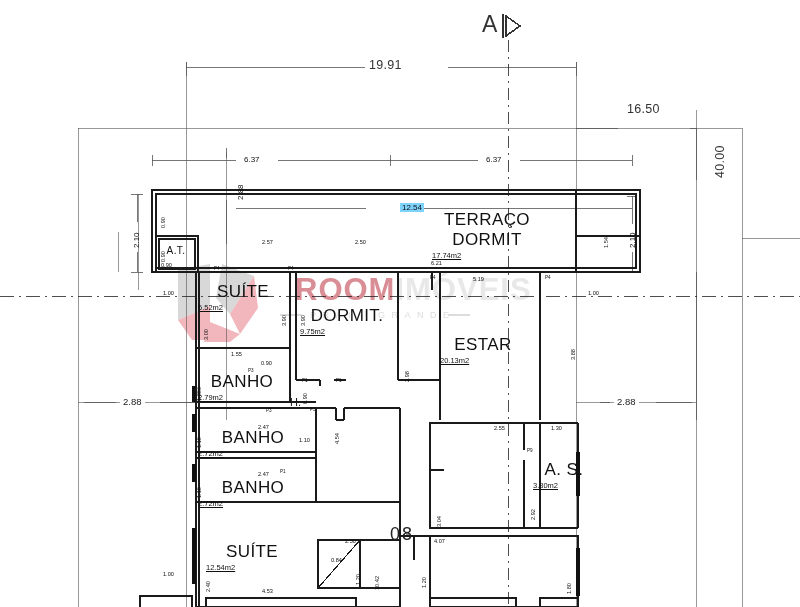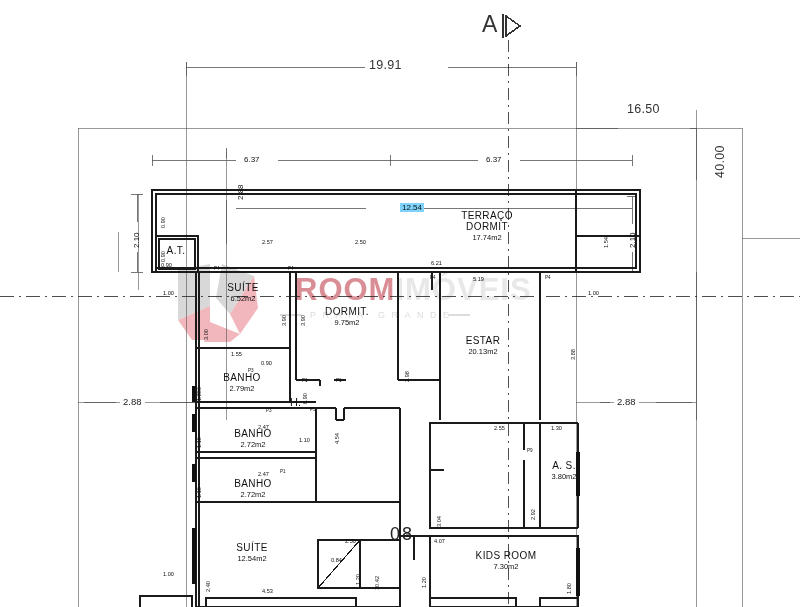--- a/index.html
+++ b/index.html
@@ -1,21 +1,21 @@
 <!DOCTYPE html>
 <html><head>
 <meta charset="utf-8">
 <style>
   html,body{margin:0;padding:0;background:#ffffff;}
   body{width:800px;height:607px;overflow:hidden;
        font-family:"Liberation Sans","DejaVu Sans",sans-serif;color:#1a1a1a;}
   #plan{position:relative;width:800px;height:607px;background:#fff;}
   svg.layer{position:absolute;left:0;top:0;width:800px;height:607px;}
-  .room-name{font-size:10px;letter-spacing:.4px;color:#111;text-align:center;}
-  .room-area{font-size:7.5px;letter-spacing:0;color:#111;text-align:center;margin-top:1px;}
+  .room-name{font-size:17px;letter-spacing:.4px;color:#111;text-align:center;}
+  .room-area{font-size:7.5px;letter-spacing:0;color:#111;text-align:left;margin-top:1px;text-decoration:underline;}
   .room{position:absolute;text-align:center;}
   .dim{position:absolute;font-size:8px;color:#111;white-space:nowrap;}
   .dim.big{font-size:12.5px;color:#333;letter-spacing:.3px;}
   .dim.mid{font-size:9.5px;color:#222;}
   .dim.tiny{font-size:5.6px;color:#111;}
   .vert{transform-origin:0 0;}
   .door-tag{position:absolute;font-size:4.6px;color:#111;}
   .sectionmark{position:absolute;font-size:23px;color:#333;letter-spacing:0;}
   .roomnum{position:absolute;font-size:18px;color:#222;letter-spacing:2px;}
   .hl{position:absolute;font-size:11px;}
@@ -370,21 +370,17 @@
   <div class="room" style="left:533px;top:460px;width:62px;">
     <div class="room-name">A. S.</div>
     <div class="room-area">3.80m2</div>
   </div>
 
   <div class="room" style="left:206px;top:542px;width:92px;">
     <div class="room-name">SUÍTE</div>
     <div class="room-area">12.54m2</div>
   </div>
 
-  <div class="room" style="left:446px;top:550px;width:120px;">
-    <div class="room-name">KIDS ROOM</div>
-    <div class="room-area">7.30m2</div>
-  </div>
 
   <div class="hl" style="left:290px;top:396px;">H.</div>
   <div class="roomnum" style="left:390px;top:524px;">08</div>
 
 </div>
 
 </body></html>

